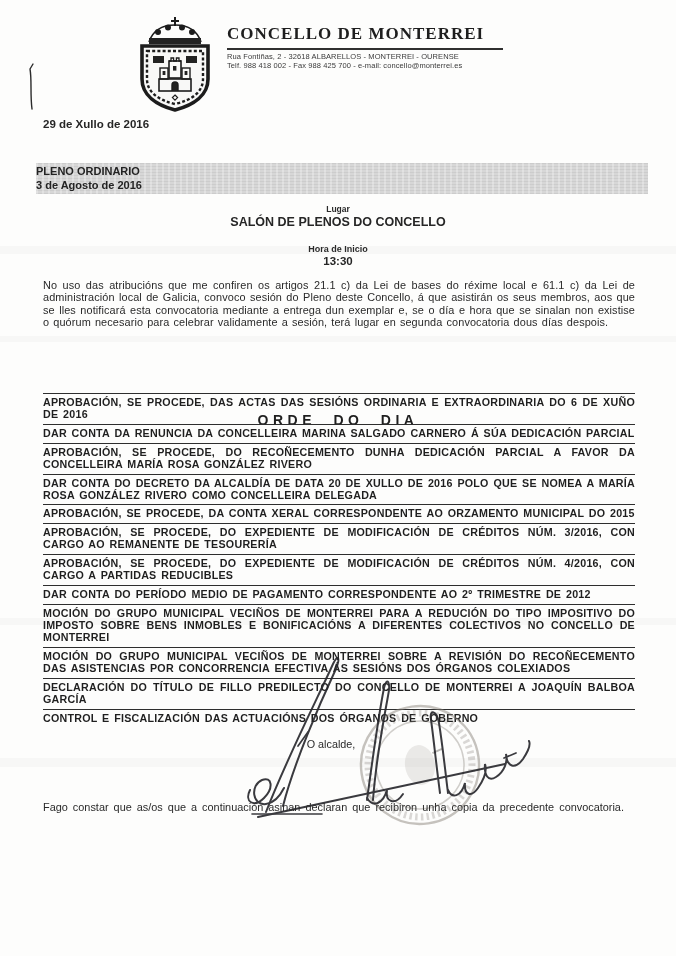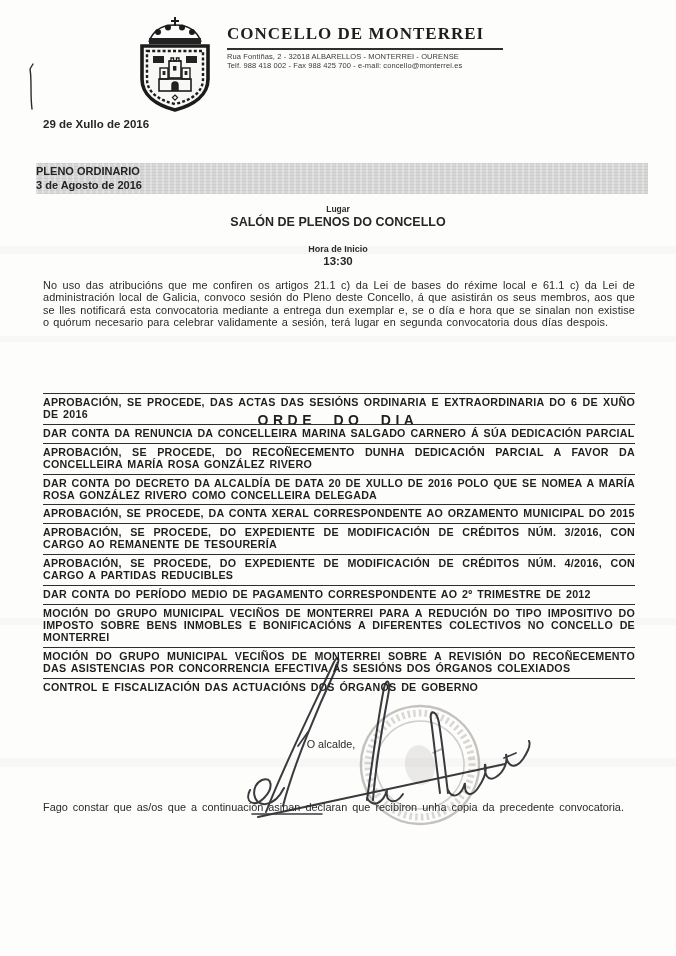--- a/index.html
+++ b/index.html
@@ -142,20 +142,21 @@
     <div class="agenda-item">APROBACIÓN, SE PROCEDE, DAS ACTAS DAS SESIÓNS ORDINARIA E EXTRAORDINARIA DO 6 DE XUÑO DE 2016</div>
     <div class="agenda-item">DAR CONTA DA RENUNCIA DA CONCELLEIRA MARINA SALGADO CARNERO Á SÚA DEDICACIÓN PARCIAL</div>
     <div class="agenda-item">APROBACIÓN, SE PROCEDE, DO RECOÑECEMENTO DUNHA DEDICACIÓN PARCIAL A FAVOR DA CONCELLEIRA MARÍA ROSA GONZÁLEZ RIVERO</div>
     <div class="agenda-item">DAR CONTA DO DECRETO DA ALCALDÍA DE DATA 20 DE XULLO DE 2016 POLO QUE SE NOMEA A MARÍA ROSA GONZÁLEZ RIVERO COMO CONCELLEIRA DELEGADA</div>
     <div class="agenda-item">APROBACIÓN, SE PROCEDE, DA CONTA XERAL CORRESPONDENTE AO ORZAMENTO MUNICIPAL DO 2015</div>
     <div class="agenda-item">APROBACIÓN, SE PROCEDE, DO EXPEDIENTE DE MODIFICACIÓN DE CRÉDITOS NÚM. 3/2016, CON CARGO AO REMANENTE DE TESOURERÍA</div>
     <div class="agenda-item">APROBACIÓN, SE PROCEDE, DO EXPEDIENTE DE MODIFICACIÓN DE CRÉDITOS NÚM. 4/2016, CON CARGO A PARTIDAS REDUCIBLES</div>
     <div class="agenda-item">DAR CONTA DO PERÍODO MEDIO DE PAGAMENTO CORRESPONDENTE AO 2º TRIMESTRE DE 2012</div>
     <div class="agenda-item">MOCIÓN DO GRUPO MUNICIPAL VECIÑOS DE MONTERREI PARA A REDUCIÓN DO TIPO IMPOSITIVO DO IMPOSTO SOBRE BENS INMOBLES E BONIFICACIÓNS A DIFERENTES COLECTIVOS NO CONCELLO DE MONTERREI</div>
     <div class="agenda-item">MOCIÓN DO GRUPO MUNICIPAL VECIÑOS DE MONTERREI SOBRE A REVISIÓN DO RECOÑECEMENTO DAS ASISTENCIAS POR CONCORRENCIA EFECTIVA ÁS SESIÓNS DOS ÓRGANOS COLEXIADOS</div>
+    <div class="agenda-item">DECLARACIÓN DO TÍTULO DE FILLO PREDILECTO DO CONCELLO DE MONTERREI A JOAQUÍN BALBOA GARCÍA</div>
     <div class="agenda-item">CONTROL E FISCALIZACIÓN DAS ACTUACIÓNS DOS ÓRGANOS DE GOBERNO</div>
   </div>
 
   <div class="alcalde">O alcalde,</div>
 
   <svg class="abs" style="left:352px;top:697px;" width="136" height="136" viewBox="0 0 136 136">
     <g transform="rotate(-8 68 68)">
       <circle cx="68" cy="68" r="59" stroke="rgba(135,130,122,0.48)" stroke-width="2.4" fill="none"></circle>
       <circle cx="68" cy="68" r="44" stroke="rgba(135,130,122,0.38)" stroke-width="1.5" fill="none"></circle>
       <circle cx="68" cy="68" r="52" stroke="rgba(135,130,122,0.30)" stroke-width="7" fill="none" stroke-dasharray="2.5 3.2"></circle>

